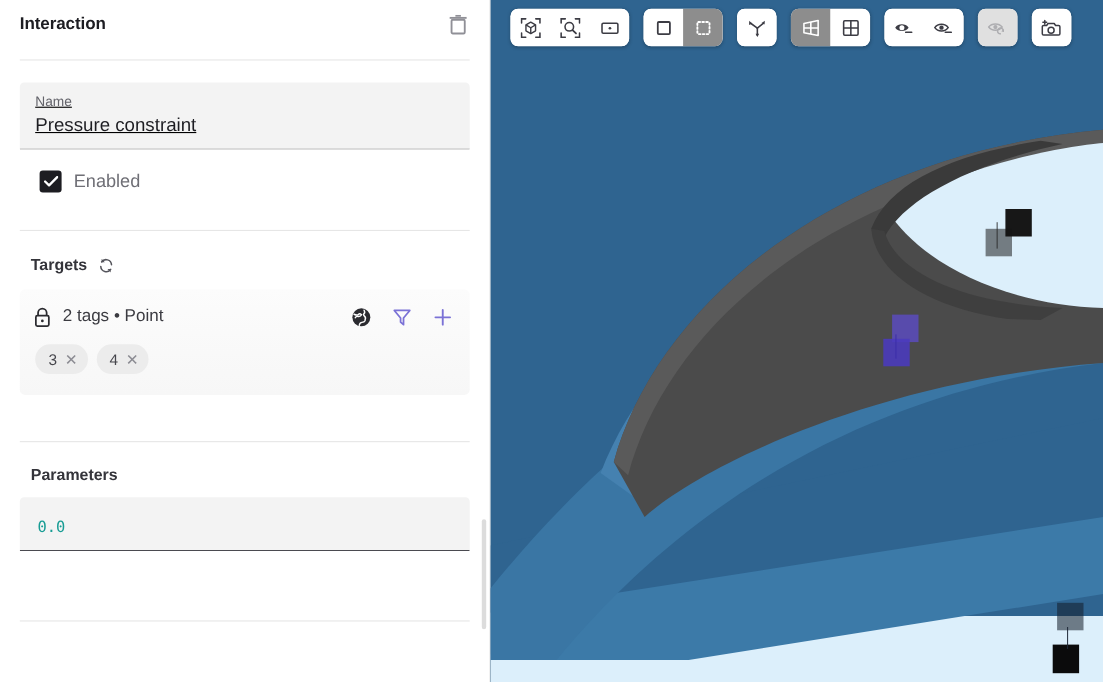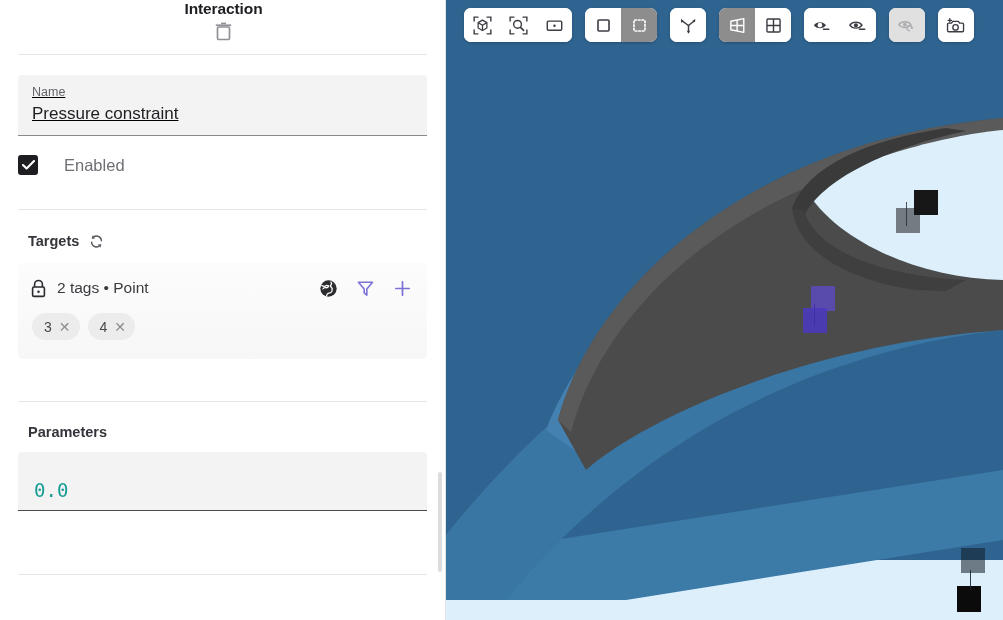--- a/index.html
+++ b/index.html
@@ -16,21 +16,20 @@
     width: 446px; height: 620px;
     background: #ffffff;
     position: relative;
     overflow: hidden;
     border-right: 1px solid #e3e3e3;
   }
   .panel-header {
     height: 44px;
     display: flex; align-items: center; justify-content: space-between;
     padding: 0 16px 0 18px;
-    flex-direction: column;
   }
   .panel-title {
     font-size: 15.5px; font-weight: bold; color: #1d1d22;
     letter-spacing: -0.1px;
   }
   .icon-btn {
     width: 26px; height: 26px;
     display: flex; align-items: center; justify-content: center;
     cursor: pointer; border-radius: 4px;
     background: transparent; border: none;
@@ -54,22 +53,22 @@
   .field-label {
     font-size: 12.5px; color: #63636a; line-height: 17px;
   }
   .field-value {
     font-size: 17px; color: #1d1d22; line-height: 26px;
     font-weight: normal;
   }
 
   
   .check-row {
-    display: flex; align-items: center; gap: 26px;
-    padding: 0 18px; margin-top: 19px; cursor: pointer;
+    display: flex; align-items: center; gap: 11px;
+    padding: 0 18px; margin-top: 19px; cursor: pointer; margin-left: 18px;
   }
   .checkbox {
     width: 20px; height: 20px; border-radius: 3px;
     background: #1d1d22;
     display: flex; align-items: center; justify-content: center;
     flex: none;
   }
   .check-label { font-size: 16.5px; color: #6f6f76; }
 
   
@@ -119,22 +118,22 @@
   .param-label { font-size: 15px; color: #6f6f76; }
   .fx-btn {
     font-family: "DejaVu Serif", serif;
     font-style: italic;
     font-size: 16px;
     color: #a39ce0;
     cursor: pointer; line-height: 1;
   }
   .param-value {
     font-family: "DejaVu Sans Mono", monospace;
-    font-size: 19px; color: #179c94;
-    margin-top: 17px; line-height: 22px;
+    font-size: 14px; color: #179c94;
+    margin-top: 7px; line-height: 22px;
   }
 
   
   #panel-scrollbar {
     position: absolute; right: 3px; top: 472px;
     width: 4px; height: 100px; border-radius: 2px;
     background: #dcdcdc;
     cursor: pointer;
   }
 

